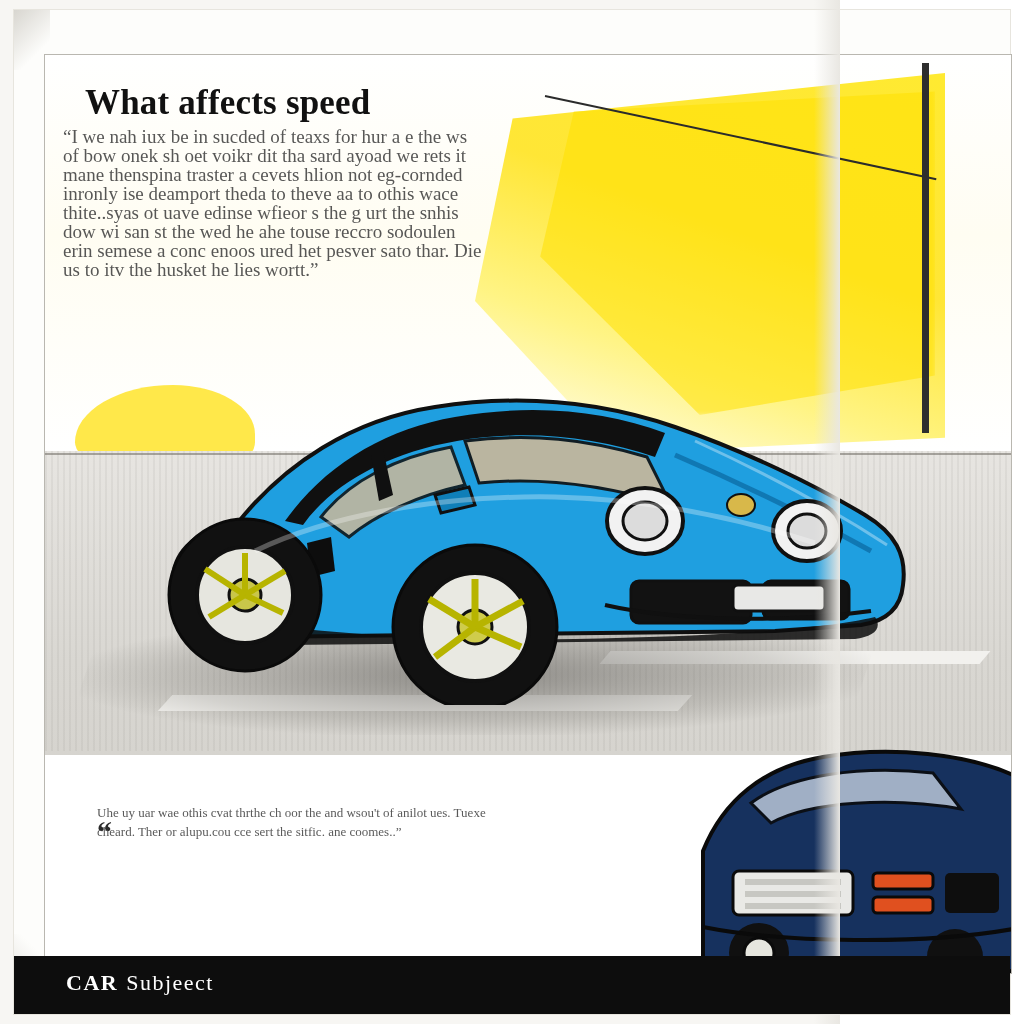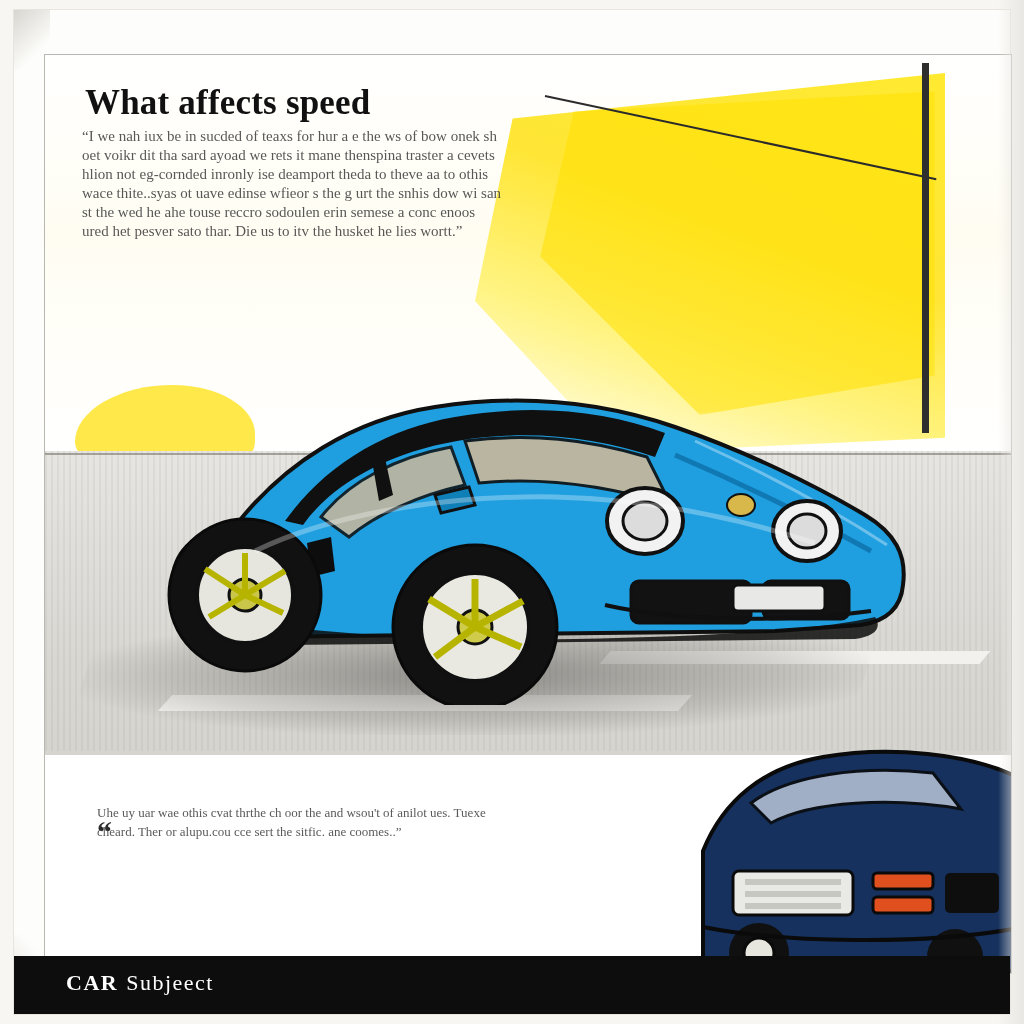--- a/index.html
+++ b/index.html
@@ -4,21 +4,21 @@
 <style>
   * { box-sizing: border-box; margin: 0; padding: 0; }
   html, body {
     width: 1024px; height: 1024px;
     background: #ffffff;
     font-family: "Liberation Serif", serif;
     overflow: hidden;
   }
   #page {
     position: relative;
-    width: 1024px; height: 1024px;
+    width: 840px; height: 1024px;
     background: #f7f6f3;
   }
 
   
   .page-sheet {
     position: absolute;
     left: 14px; top: 10px;
     width: 996px; height: 1004px;
     background: #fdfdfb;
     box-shadow: 0 0 0 1px #e7e5de;
@@ -120,23 +120,23 @@
     left: 40px; top: 28px;
     width: 520px;
     font-family: "Liberation Serif", serif;
     font-weight: bold;
     font-size: 35px;
     letter-spacing: .2px;
     color: #111111;
   }
   .lede {
     position: absolute;
-    left: 37px; top: 72px;
+    left: 18px; top: 72px;
     width: 420px;
-    font-size: 15px;
+    font-size: 19px;
     line-height: 19px;
     color: #3a3a3a;
     font-family: "Liberation Serif", serif;
     filter: blur(.45px);
     opacity: .85;
   }
   .cols {
     position: absolute;
     left: 52px; top: 748px;
     width: 880px;

